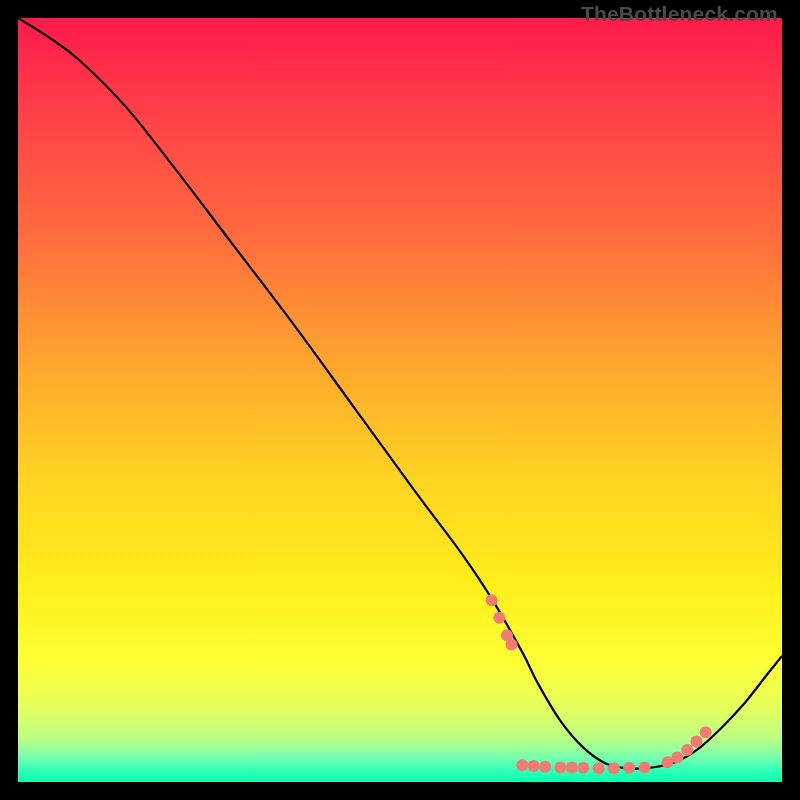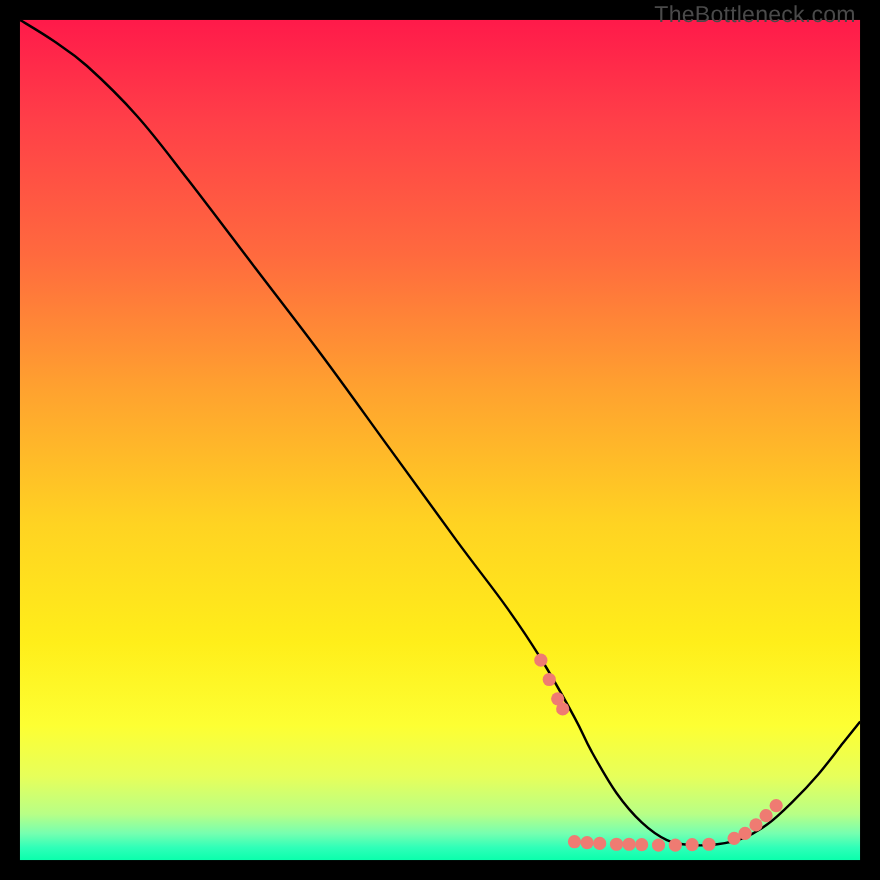--- a/index.html
+++ b/index.html
@@ -25,21 +25,21 @@
     top: 0;
     width: 764px;
     height: 764px;
   }
   .watermark {
     position: absolute;
     top: 2px;
     right: 22px;
     color: #4a4a4a;
     font-size: 21px;
-    font-weight: 400;
+    font-weight: 700;
     letter-spacing: 0.2px;
     z-index: 10;
   }
 </style>
 </head>
 <body>
 
 <div class="watermark">TheBottleneck.com</div>
 
 <div class="frame">

